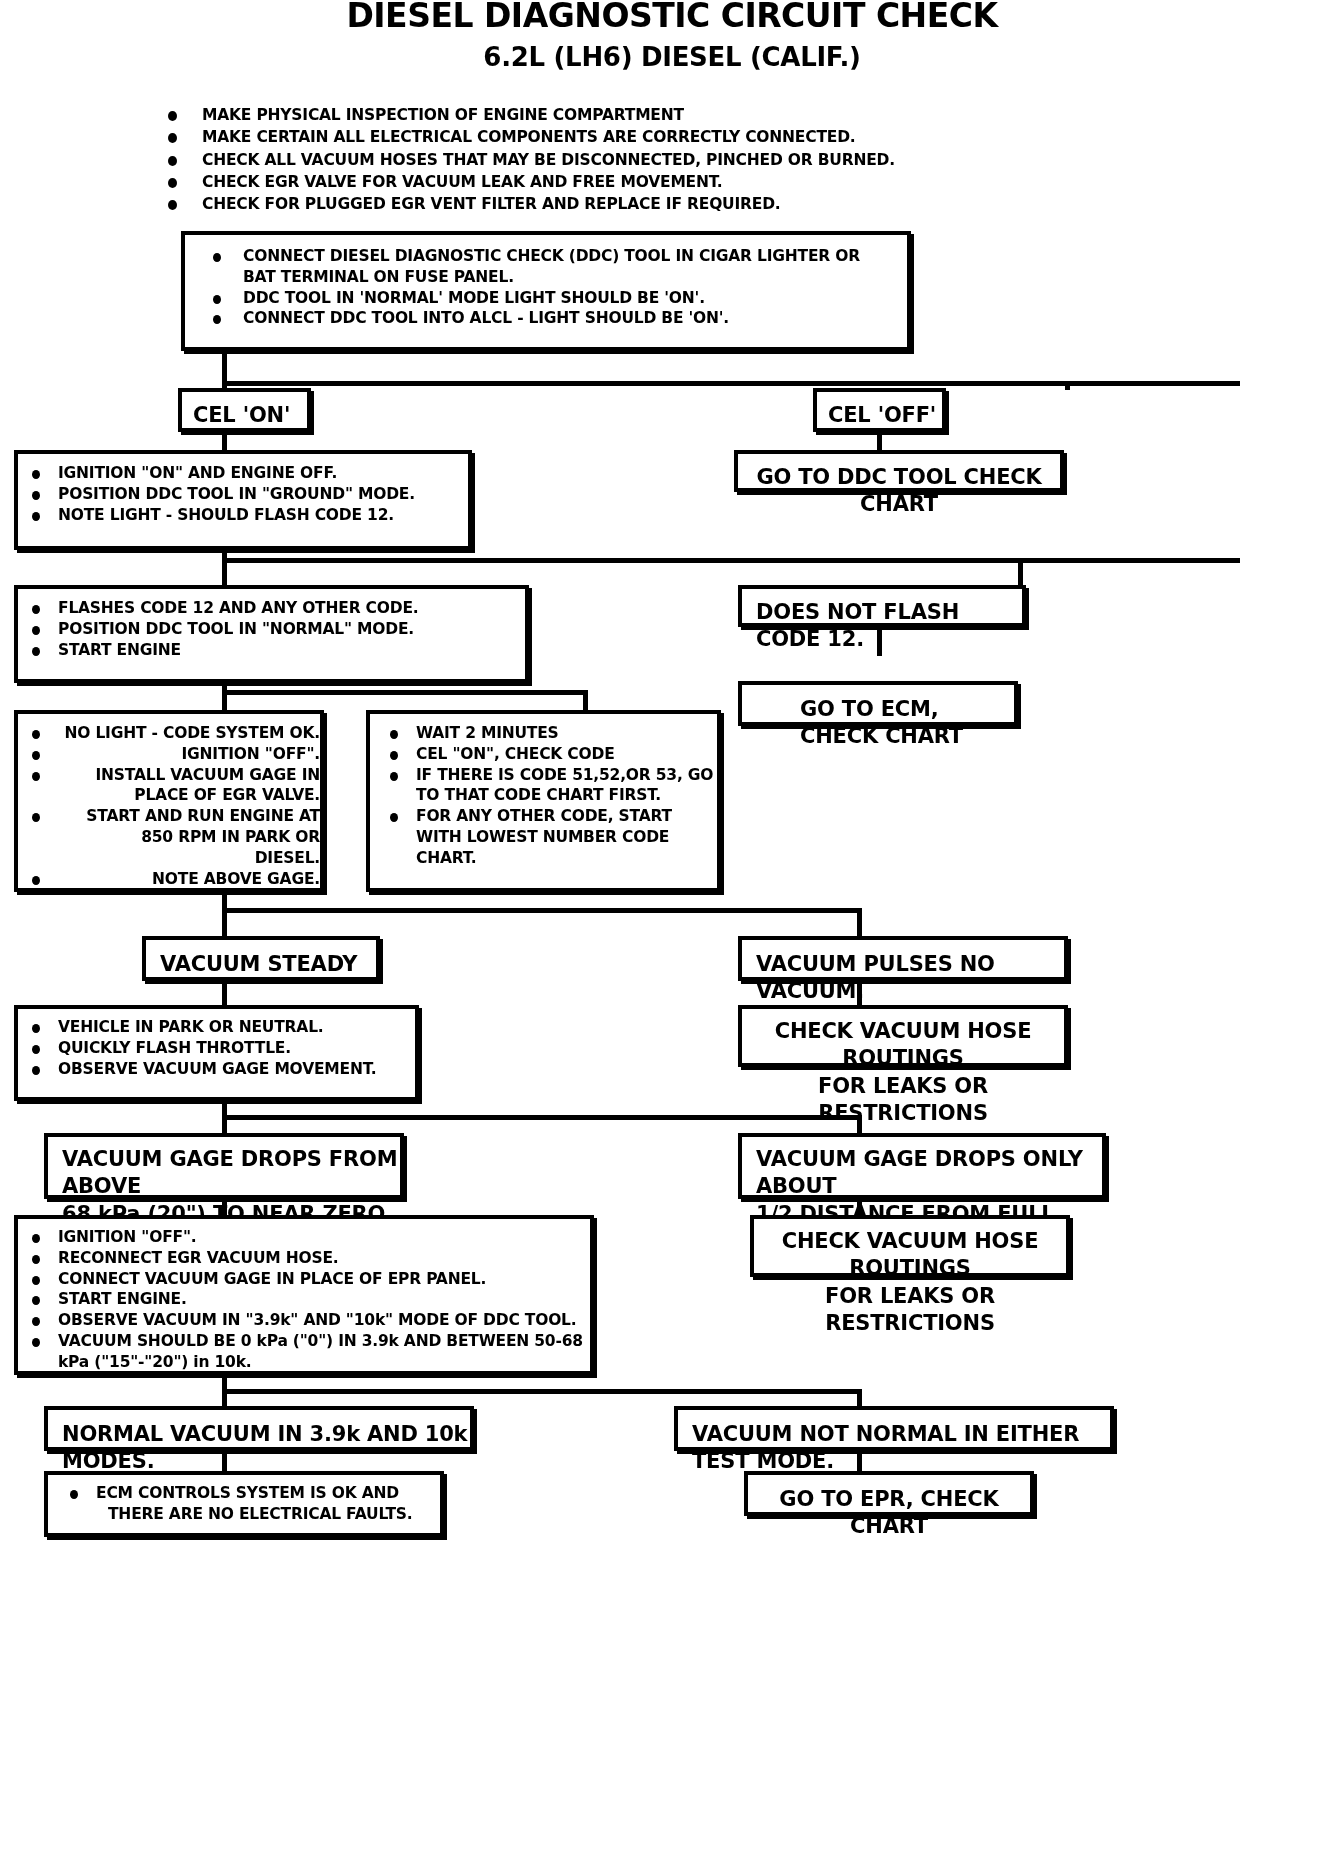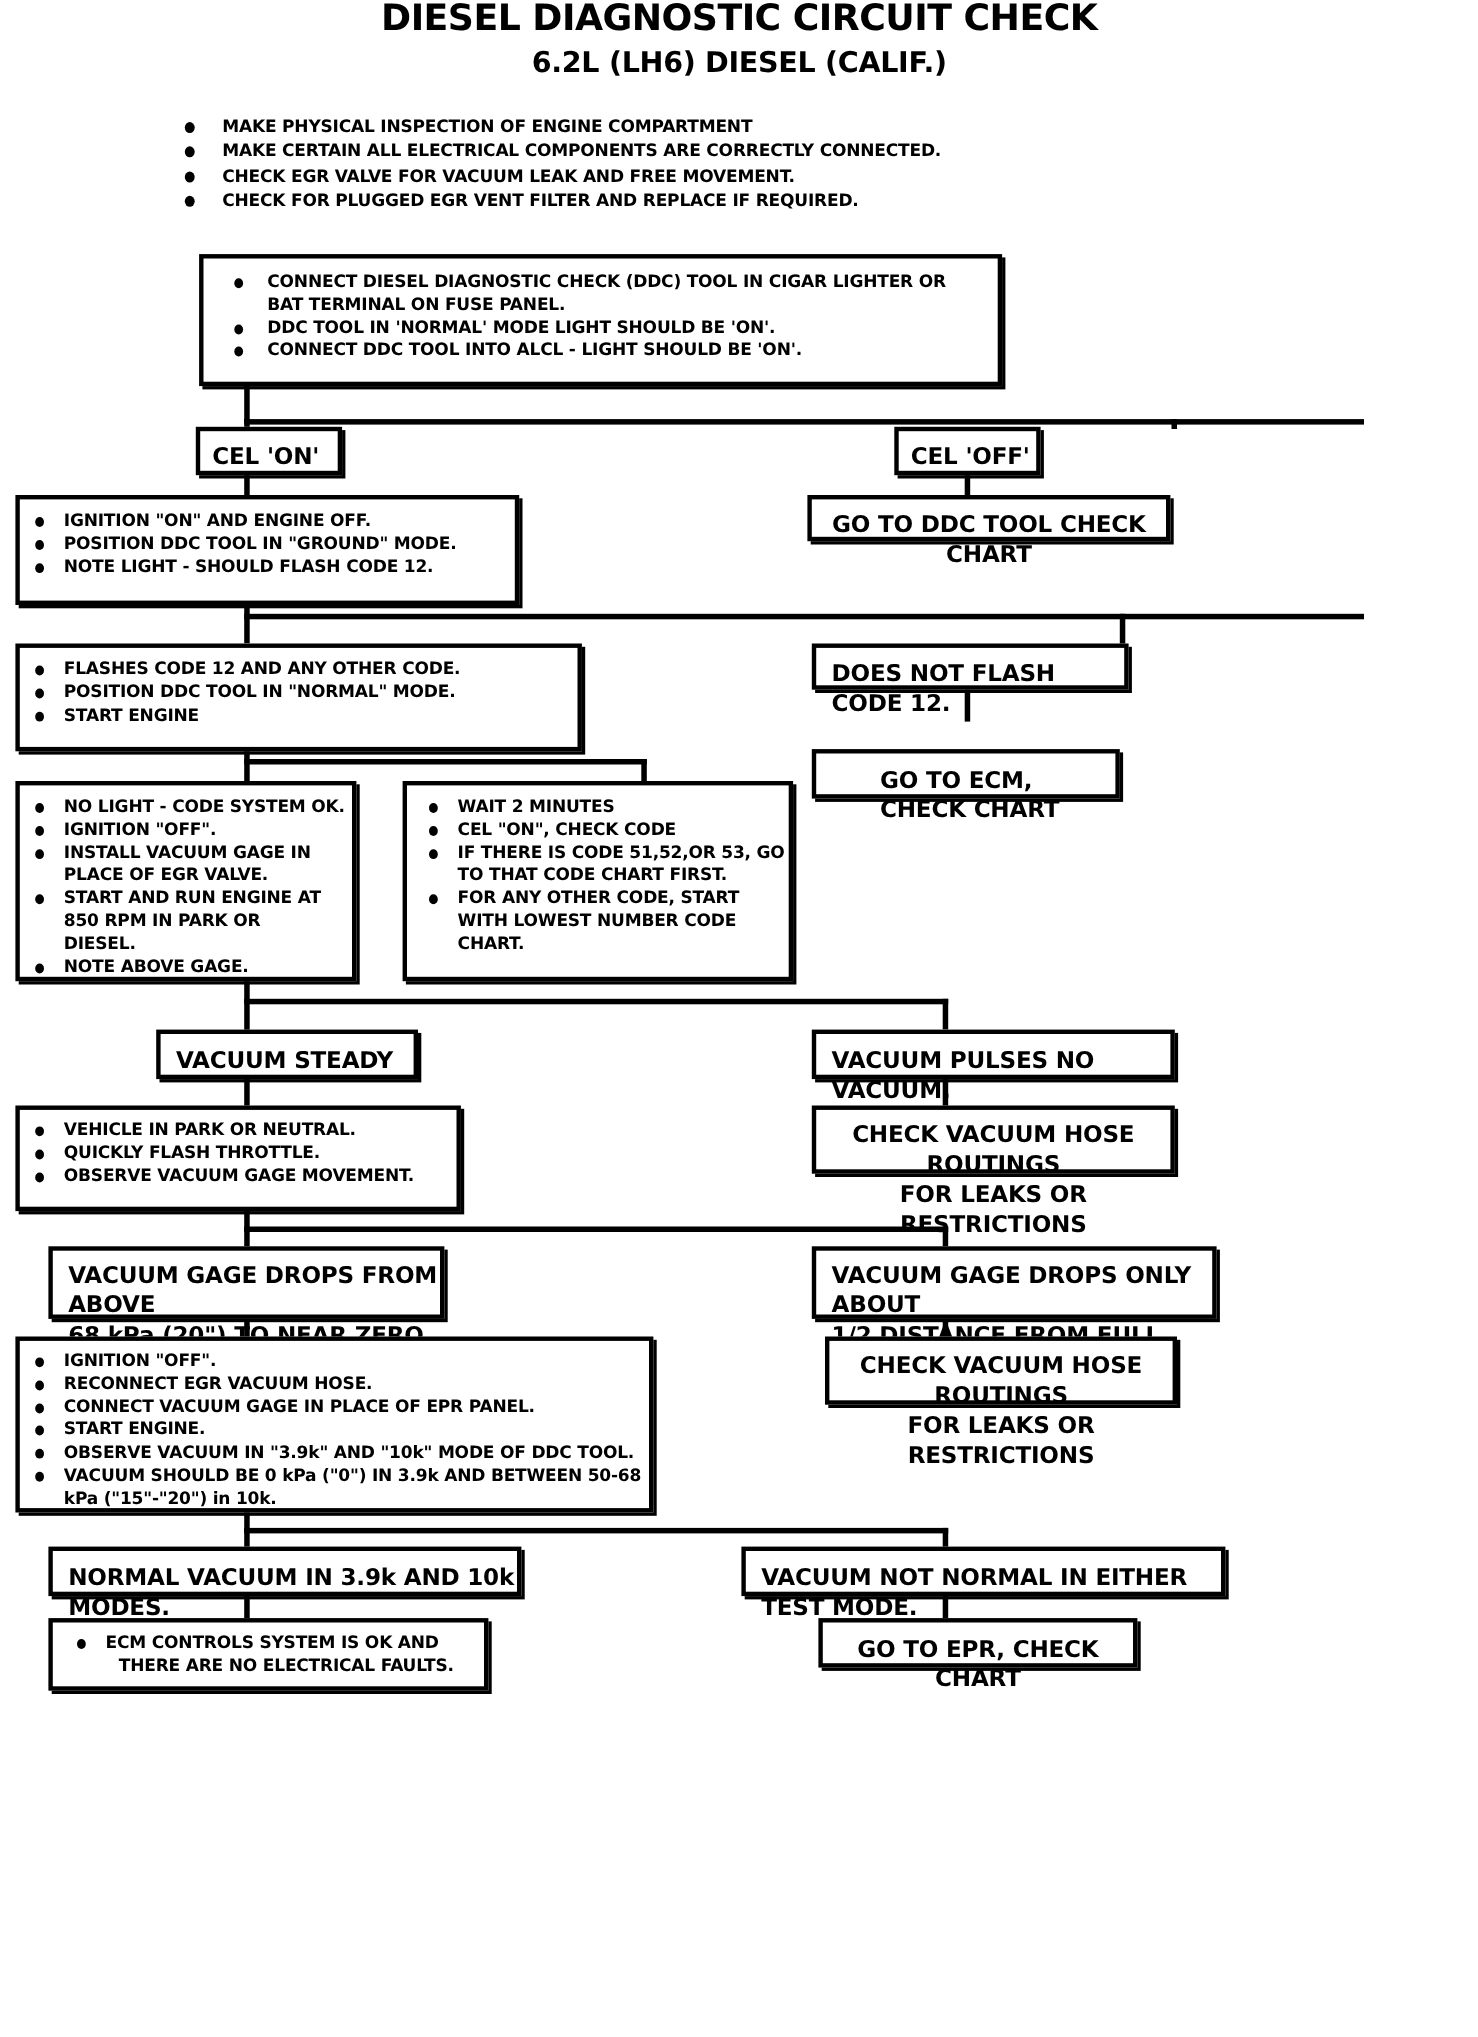--- a/index.html
+++ b/index.html
@@ -107,20 +107,21 @@
 </style>
 </head>
 <body>
 
 <div class="title-main" data-name="page-title">DIESEL DIAGNOSTIC CIRCUIT CHECK</div>
 <div class="title-sub" data-name="page-subtitle">6.2L (LH6) DIESEL (CALIF.)</div>
 
 <ul class="blist" id="preamble-list" data-name="preamble-checklist" style="position:absolute; left:150px; top:106px; width:900px;">
   <li data-name="list-item">MAKE PHYSICAL INSPECTION OF ENGINE COMPARTMENT</li>
   <li data-name="list-item">MAKE CERTAIN ALL ELECTRICAL COMPONENTS ARE CORRECTLY CONNECTED.</li>
+  <li data-name="list-item">CHECK ALL VACUUM HOSES THAT MAY BE DISCONNECTED, PINCHED OR BURNED.</li>
   <li data-name="list-item">CHECK EGR VALVE FOR VACUUM LEAK AND FREE MOVEMENT.</li>
   <li data-name="list-item">CHECK FOR PLUGGED EGR VENT FILTER AND REPLACE IF REQUIRED.</li>
 </ul>
 
 <div class="box" data-name="box-connect-ddc-tool" style="left:181px; top:231px; width:730px; height:120px;">
   <ul class="blist" style="padding-top:12px;">
     <li data-name="list-item" style="padding-left: 58px; --bx: 1;">CONNECT DIESEL DIAGNOSTIC CHECK (DDC) TOOL IN CIGAR LIGHTER OR</li>
     <li class="nb" data-name="list-item" style="padding-left: 58px; --bx: 1;">BAT TERMINAL ON FUSE PANEL.</li>
     <li data-name="list-item" style="padding-left: 58px; --bx: 1;">DDC TOOL IN 'NORMAL' MODE LIGHT SHOULD BE 'ON'.</li>
     <li data-name="list-item" style="padding-left: 58px; --bx: 1;">CONNECT DDC TOOL INTO ALCL - LIGHT SHOULD BE 'ON'.</li>
@@ -177,21 +178,21 @@
 
 <div class="box" data-name="box-go-to-ecm-check-chart" style="left:738px; top:681px; width:280px; height:45px;padding-left:44px;">
   <div class="box-label" data-name="box-go-to-ecm-check-chart-label" style="padding:11px 0 0 14px;">GO TO ECM, CHECK CHART</div>
 </div>
 
 <div class="ln-v" data-name="connector-vertical" style="left:222px; top:683px; height:30px;"></div>
 <div class="ln-h" data-name="connector-horizontal" style="left:222px; top:690px; width:366px;"></div>
 <div class="ln-v" data-name="connector-vertical" style="left:583px; top:690px; height:20px;"></div>
 
 <div class="box" data-name="box-no-light-code-system-ok" style="left:14px; top:710px; width:310px; height:182px;">
-  <ul class="blist" style="padding-top:10px;">
+  <ul class="blist" style="padding-top:10px;text-align:right;">
     <li data-name="list-item" style="padding-left:40px;">NO LIGHT - CODE SYSTEM OK.</li>
     <li data-name="list-item" style="padding-left:40px;">IGNITION "OFF".</li>
     <li data-name="list-item" style="padding-left:40px;">INSTALL VACUUM GAGE IN</li>
     <li class="nb" data-name="list-item" style="padding-left:40px;">PLACE OF EGR VALVE.</li>
     <li data-name="list-item" style="padding-left:40px;">START AND RUN ENGINE AT</li>
     <li class="nb" data-name="list-item" style="padding-left:40px;">850 RPM IN PARK OR</li>
     <li class="nb" data-name="list-item" style="padding-left:40px;">DIESEL.</li>
     <li data-name="list-item" style="padding-left:40px;">NOTE ABOVE GAGE.</li>
   </ul>
 </div>

